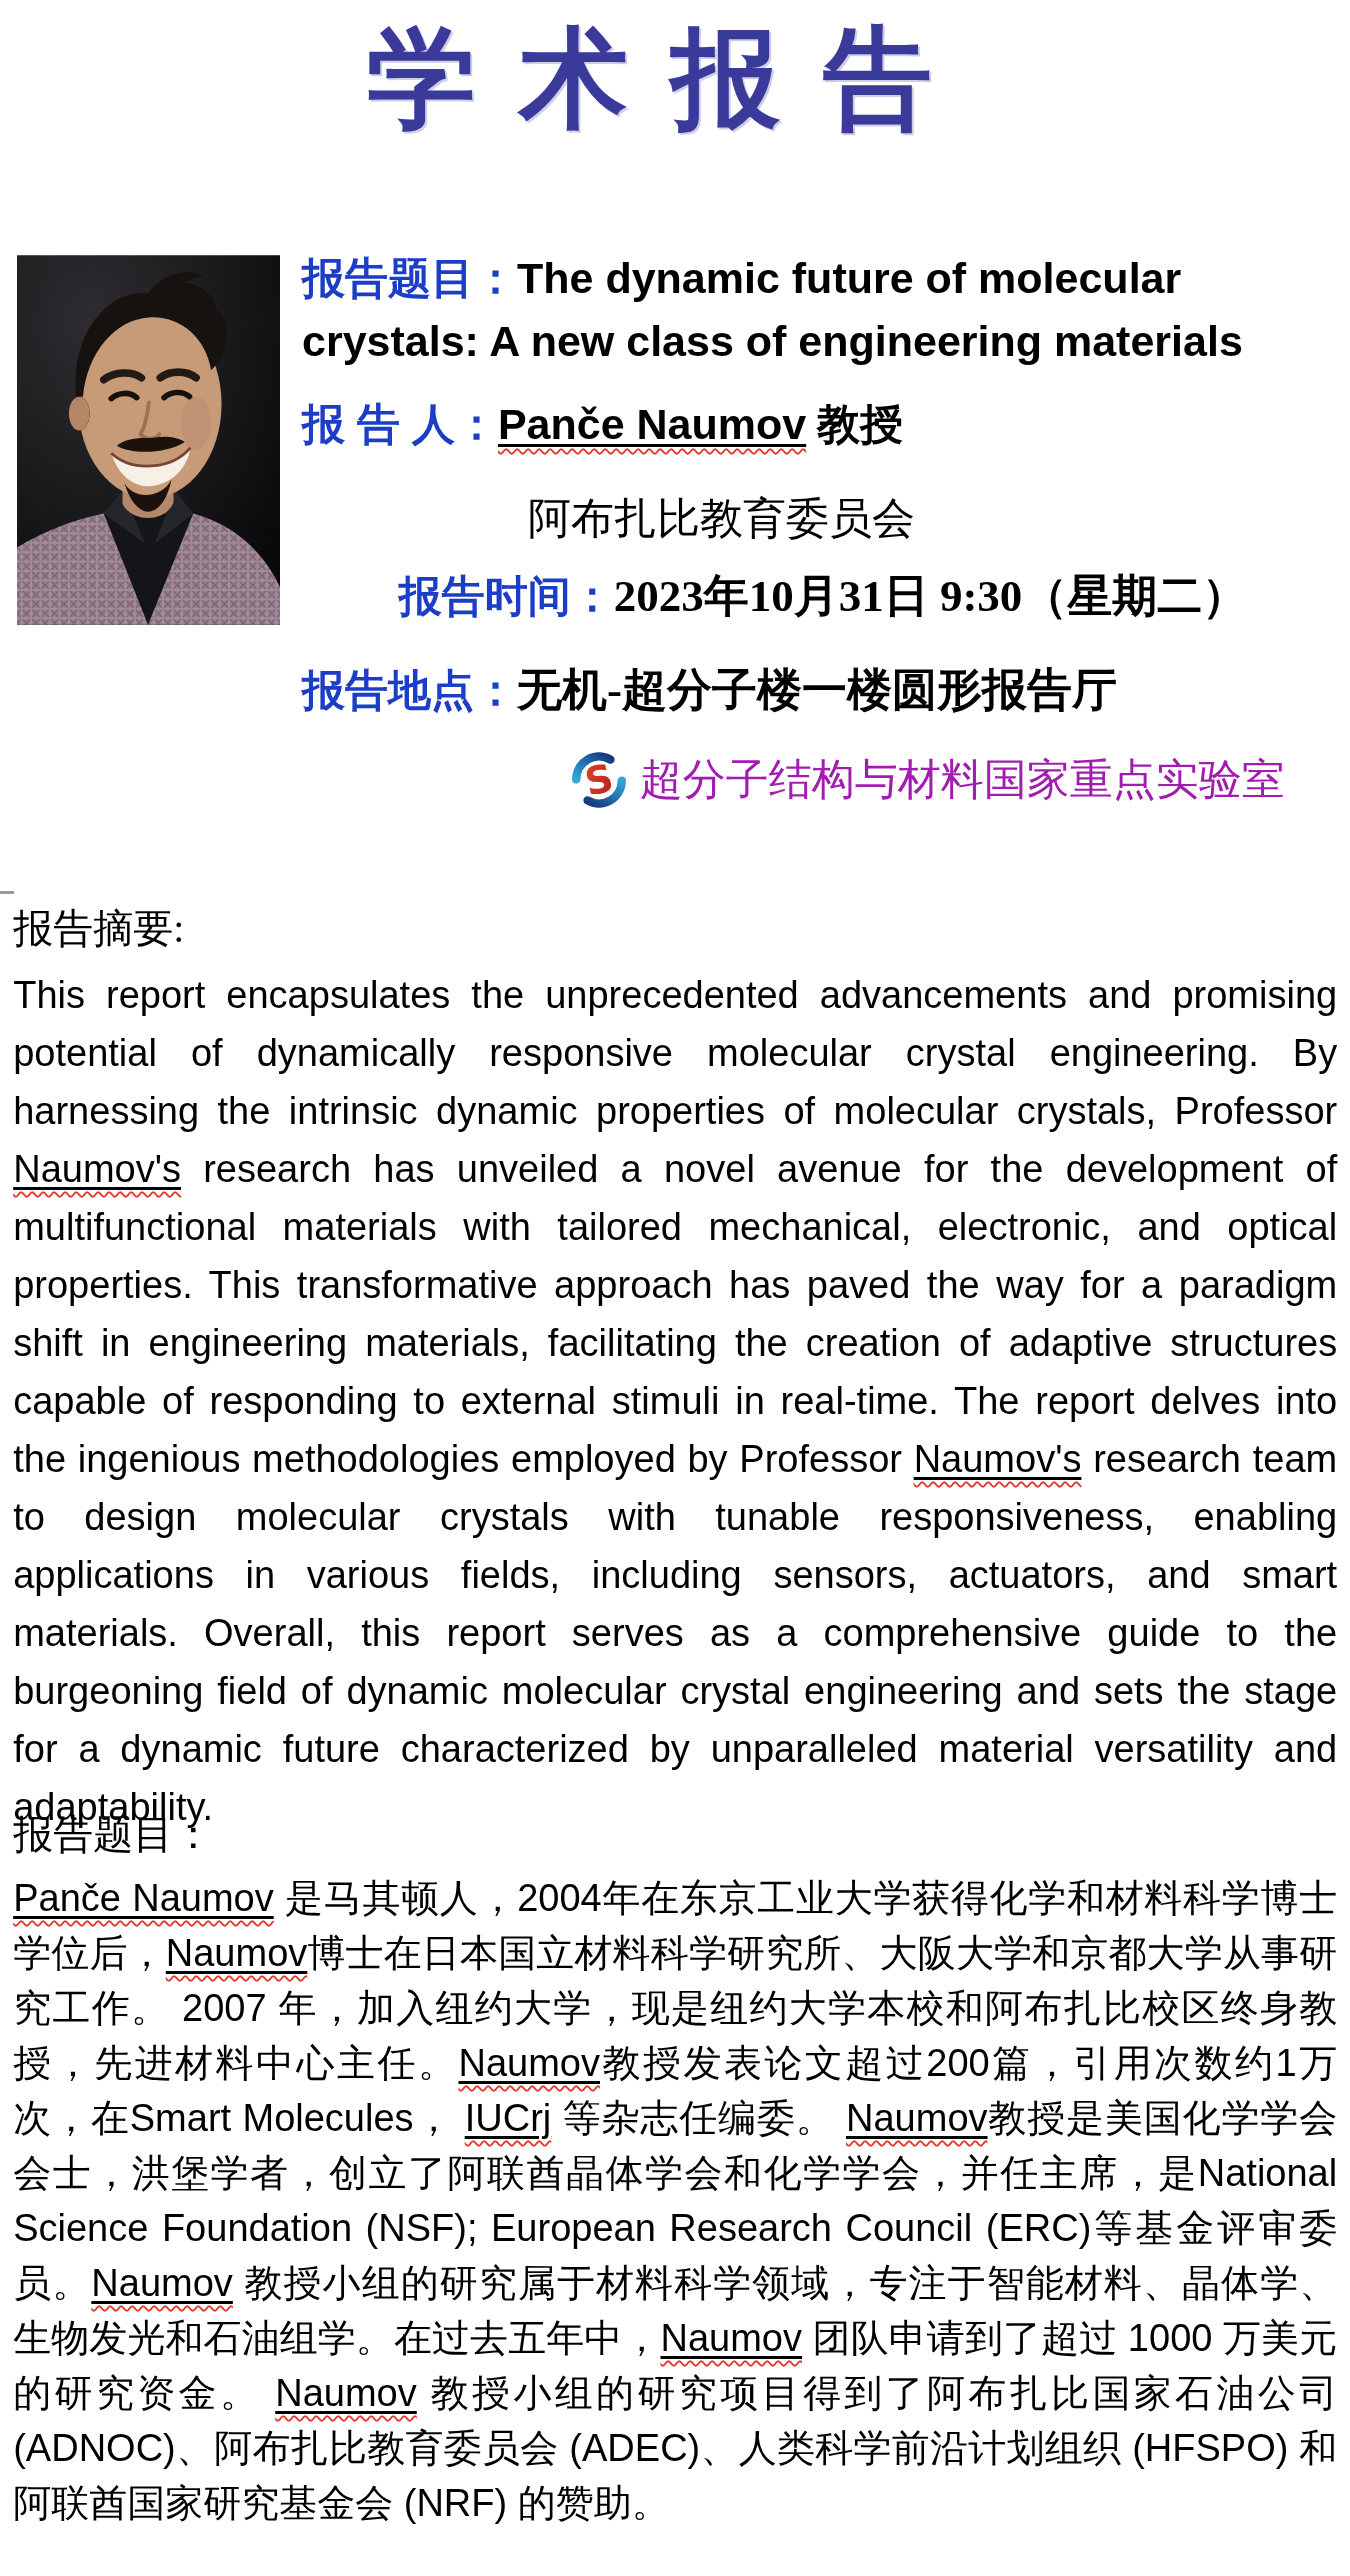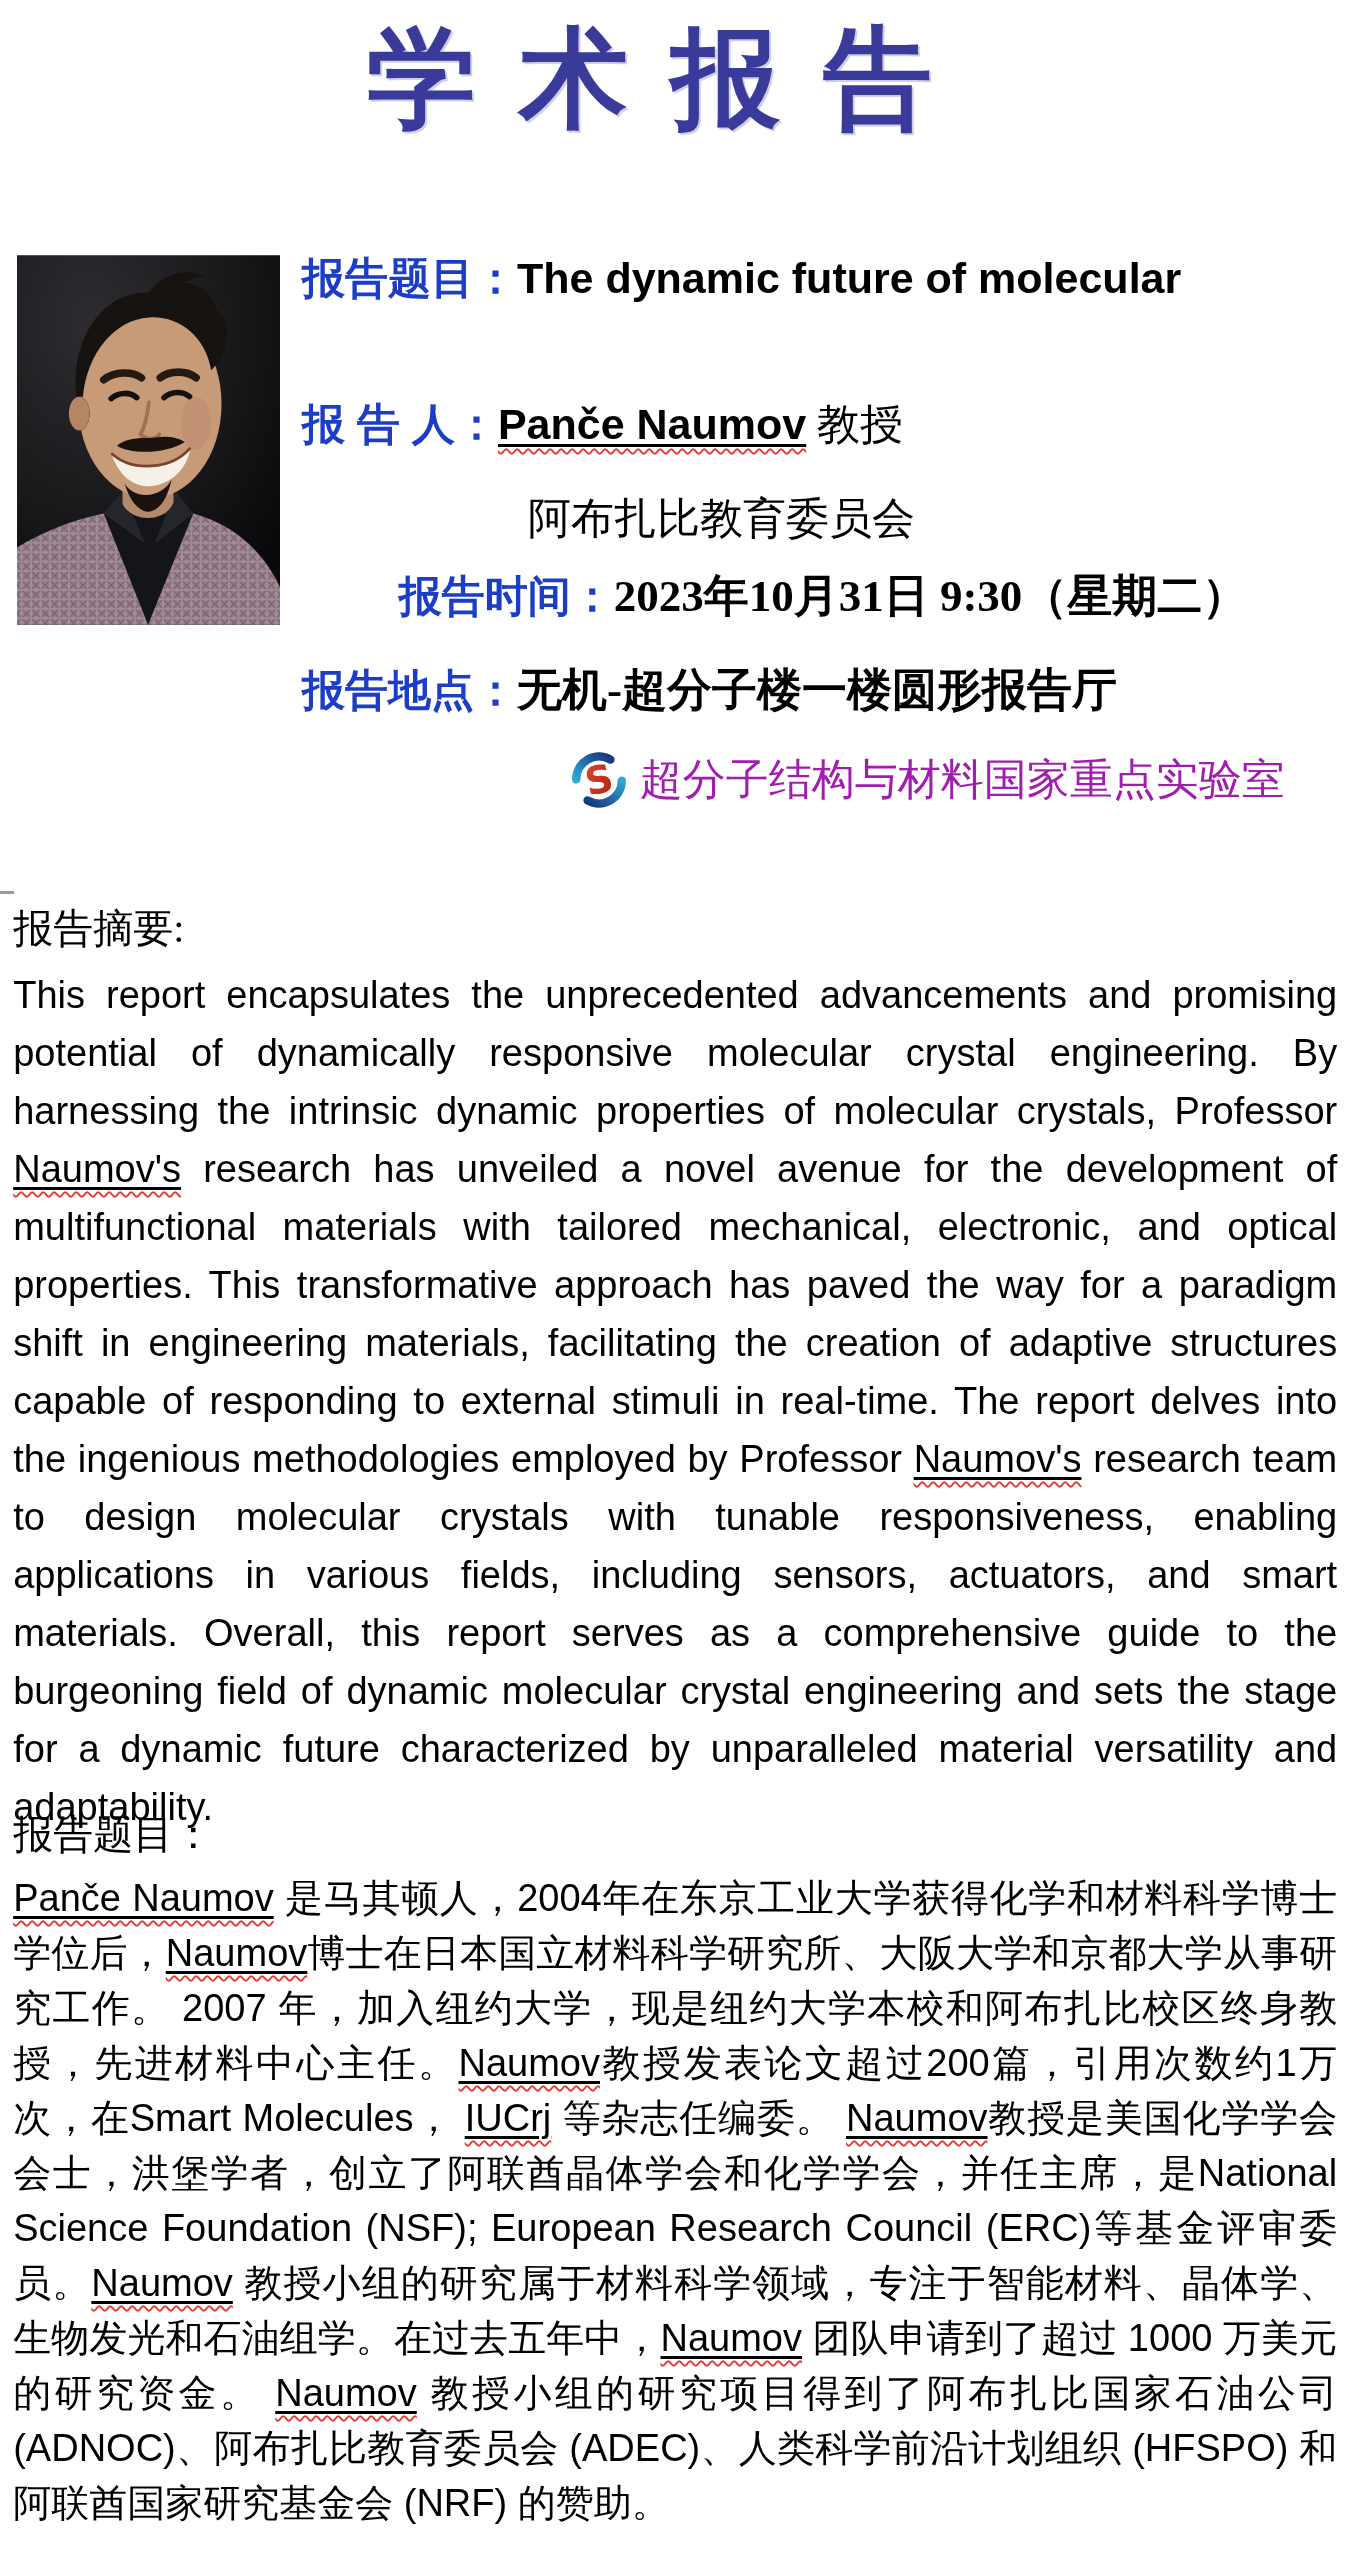--- a/index.html
+++ b/index.html
@@ -22,21 +22,21 @@
        font-family:"Liberation Sans",sans-serif;margin-top:36px;}
   .val-en{font-weight:bold;font-size:43px;color:#000;}
   .row-title{top:247px;line-height:63px;font-size:43px;}
   .row-speaker{top:396px;font-size:43px;}
   .row-affil{left:528px;top:490px;font-size:43px;
              font-family:"Liberation Serif",serif;color:#000;}
   .row-time{top:566px;text-align:center;}
   .row-venue{top:660px;}
   .val-cn{font-family:"Liberation Serif",serif;font-weight:bold;font-size:45px;color:#000;}
   .speaker-name{font-weight:bold;font-size:43px;}
-  .speaker-suffix{font-weight:normal;font-size:43px;font-family:"Liberation Serif",serif;text-align:center;}
+  .speaker-suffix{font-weight:bold;font-size:43px;font-family:"Liberation Serif",serif;text-align:center;}
 
   
   .lab-row{left:564px;top:750px;display:flex;align-items:center;}
   .lab-logo{width:70px;height:60px;margin-right:5.7px;flex:0 0 auto;}
   .lab-name{font-family:"Liberation Serif",serif;font-size:43px;color:#a21caf;white-space:nowrap;}
 
   
   .u-solid{text-decoration:underline;text-decoration-thickness:2.8px;text-underline-offset:4.7px;}
   .u-wavy{text-decoration:underline wavy #e23a2e;text-decoration-thickness:1.9px;text-underline-offset:9.4px;}
 
@@ -86,20 +86,21 @@
   <path d="M140 156 C 138 172 136 182 131 190 C 137 196 147 196 151 190" stroke="#9c7154" stroke-width="4" fill="none" stroke-linecap="round"></path>
   <path d="M100 210 C 122 230 164 228 184 204 C 180 232 156 246 138 245 C 118 244 106 228 100 210 Z" fill="#f6f0e7"></path>
   <path d="M100 210 C 122 230 164 228 184 204" stroke="#7c4233" stroke-width="3" fill="none"></path>
   <path d="M106 202 C 122 212 160 210 178 198 C 164 190 150 193 142 194 C 128 193 114 195 106 202 Z" fill="#1b120d"></path>
   <path d="M114 242 C 124 260 154 258 164 238 C 158 266 146 272 139 272 C 130 272 120 262 114 242 Z" fill="#1b120d"></path>
   <ellipse cx="190" cy="178" rx="16" ry="28" fill="#b9886a" opacity="0.45"></ellipse>
 </svg>
 
 <div class="abs info-row row-title">
   <div><span class="lbl">报告题目：</span><span class="val-en">The dynamic future of molecular</span></div>
+  <div class="val-en">crystals: A new class of engineering materials</div>
 </div>
 
 <div class="abs info-row row-speaker">
   <span class="lbl">报 告 人：</span><span class="u-solid speaker-name"><span class="u-wavy">Panče Naumov</span></span><span class="speaker-suffix"> 教授</span>
 </div>
 
 <div class="abs row-affil">阿布扎比教育委员会</div>
 
 <div class="abs info-row row-time">
   <span class="lbl">报告时间：</span><span class="val-cn">2023年10月31日 9:30（星期二）</span>

